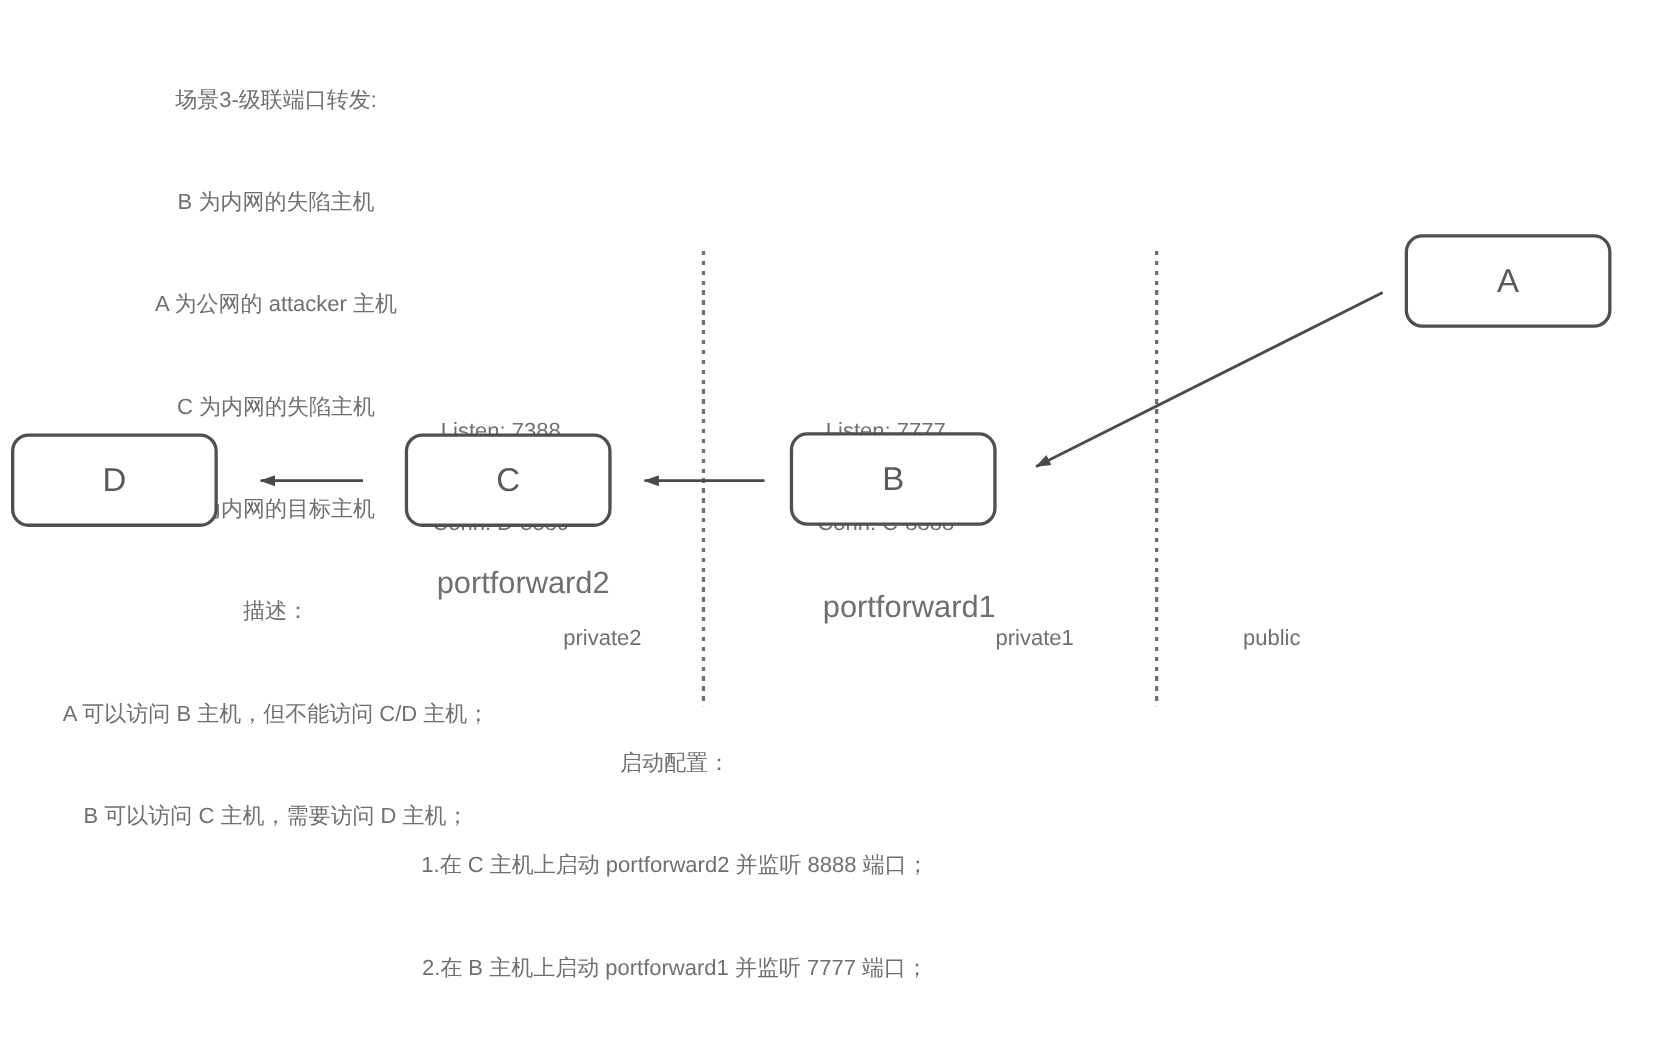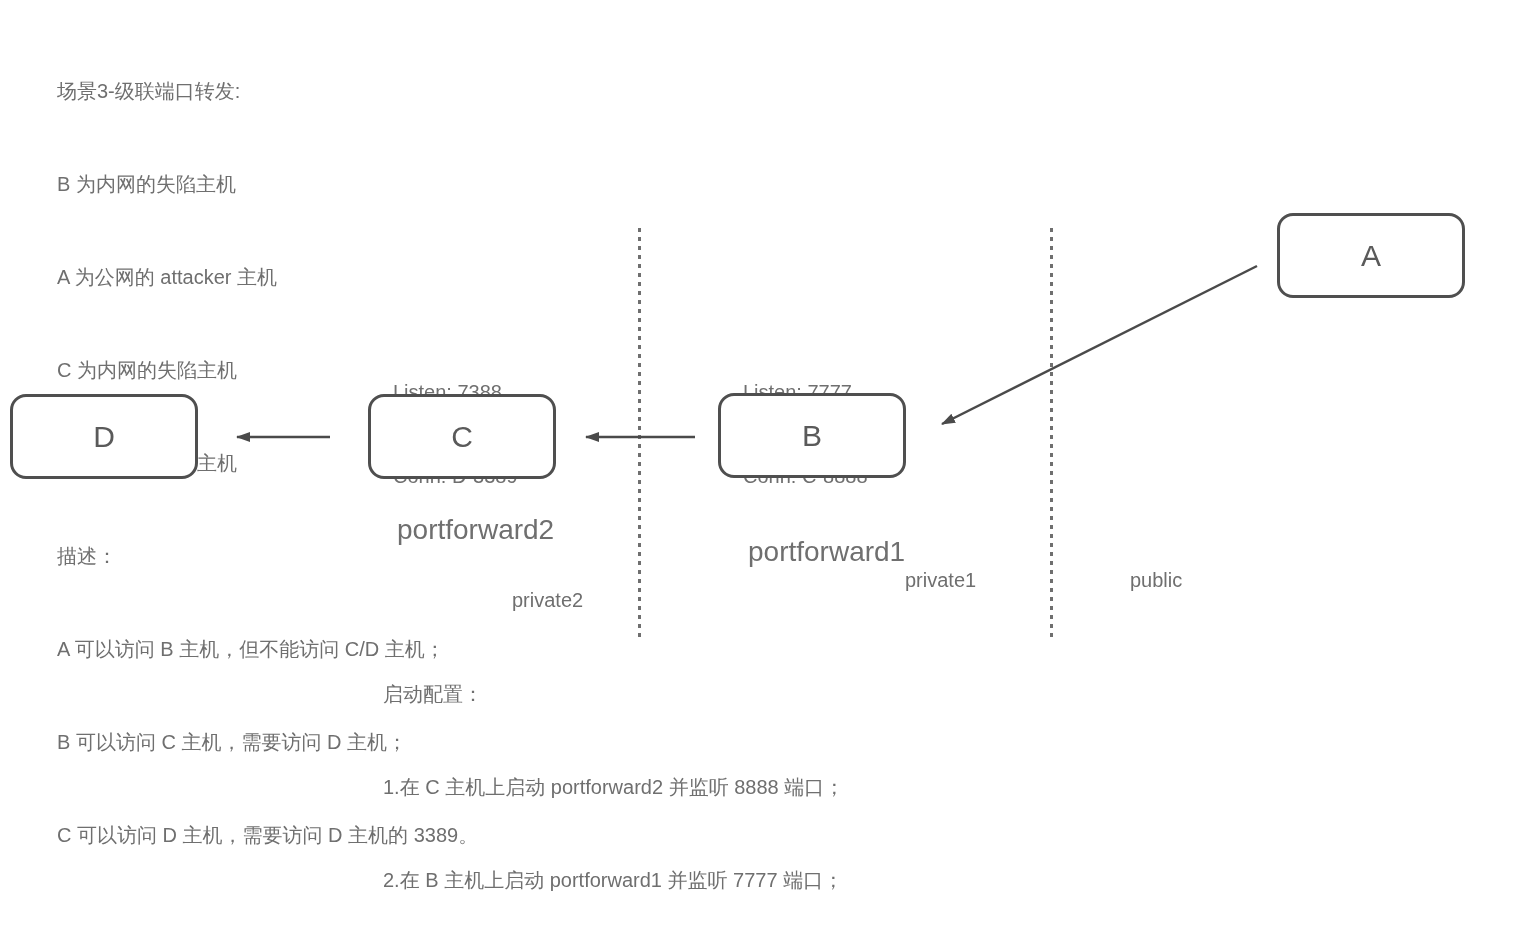--- a/index.html
+++ b/index.html
@@ -1,19 +1,19 @@
 <!DOCTYPE html>
 <html><head>
 <meta charset="utf-8">
 <style>
   * { box-sizing: border-box; }
   html,body { margin:0; padding:0; background:#ffffff; }
   .canvas {
     position:relative; width:1524px; height:944px; background:#ffffff;
-    font-family:"Liberation Sans", sans-serif; overflow:hidden;
+    font-family:"Liberation Sans", sans-serif; overflow:hidden;text-align:center;
   }
   .tblock { position:absolute; color:#6f6f6f; font-size:20px; line-height:31px; white-space:pre; }
   .intro { left:57px; top:14px; }
   .notes { left:383px; top:617px; }
   .annot { position:absolute; color:#6f6f6f; font-size:20px; line-height:28px; white-space:pre; }
   .node {
     position:absolute; width:188px; height:85px; background:#ffffff;
     border:3px solid #4f4f4f; border-radius:16px;
     display:flex; align-items:center; justify-content:center;
     font-size:30px; color:#5a5a5a;
@@ -23,21 +23,21 @@
   #node-b { left:718px;  top:393px; }
   #node-a { left:1277px; top:213px; }
   #annot-d { left:44px;   top:352px; }
   #annot-c { left:393px;  top:322px; }
   #annot-b { left:743px;  top:322px; }
   #annot-a { left:1303px; top:170px; }
   .toollabel { position:absolute; color:#6f6f6f; font-size:28px; }
   #tool-c { left:397px; top:514px; }
   #tool-b { left:748px; top:536px; }
   .zonelabel { position:absolute; color:#6f6f6f; font-size:20px; }
-  #zone-private2 { left:512px;  top:569px;margin-top:20px; }
+  #zone-private2 { left:512px;  top:569px; }
   #zone-private1 { left:905px;  top:569px; }
   #zone-public   { left:1130px; top:569px; }
   .divider {
     position:absolute; top:228px; width:3px; height:414px;
     background:repeating-linear-gradient(to bottom, #6f6f6f 0 4px, transparent 4px 9px);
   }
   #divider1 { left:638px; }
   #divider2 { left:1050px; }
   .arrows { position:absolute; left:0; top:0; width:1524px; height:944px; pointer-events:none; }
 </style>
@@ -48,21 +48,20 @@
 
   <div class="tblock intro">
     <div>场景3-级联端口转发:</div>
     <div>B 为内网的失陷主机</div>
     <div>A 为公网的 attacker 主机</div>
     <div>C 为内网的失陷主机</div>
     <div>D 为内网的目标主机</div>
     <div>描述：</div>
     <div>A 可以访问 B 主机，但不能访问 C/D 主机；</div>
     <div>B 可以访问 C 主机，需要访问 D 主机；</div>
-    <div>C 可以访问 D 主机，需要访问 D 主机的 3389。</div>
   </div>
 
   <div class="divider" id="divider1"></div>
   <div class="divider" id="divider2"></div>
 
   <svg class="arrows" viewBox="0 0 1524 944">
     <defs>
       <marker id="ah" markerUnits="userSpaceOnUse" markerWidth="16" markerHeight="12" refX="13" refY="5" orient="auto">
         <path d="M0,0 L14,5 L0,10 Z" fill="#4a4a4a"></path>
       </marker>

